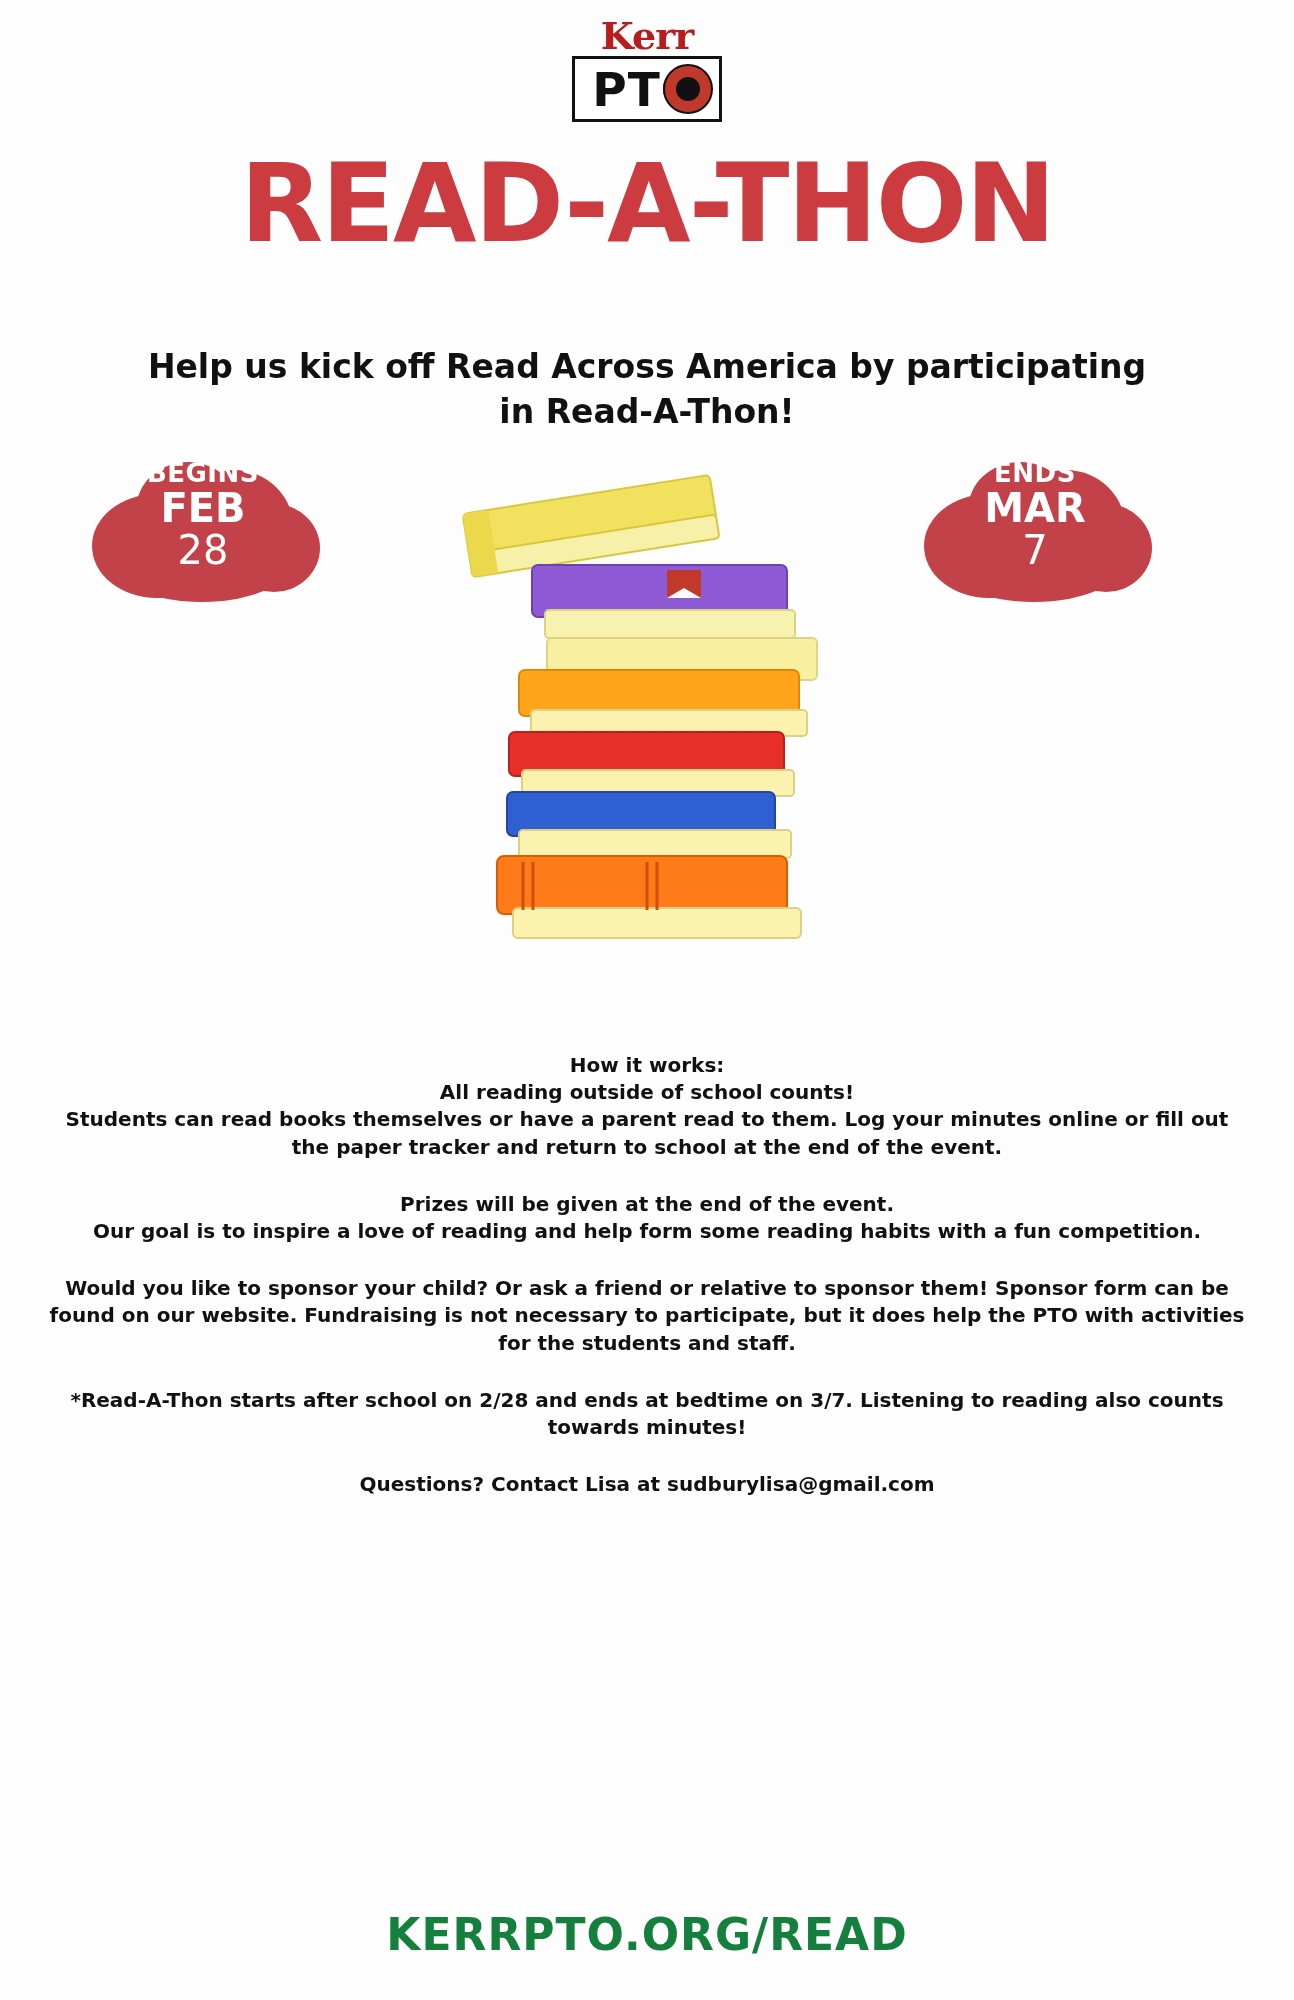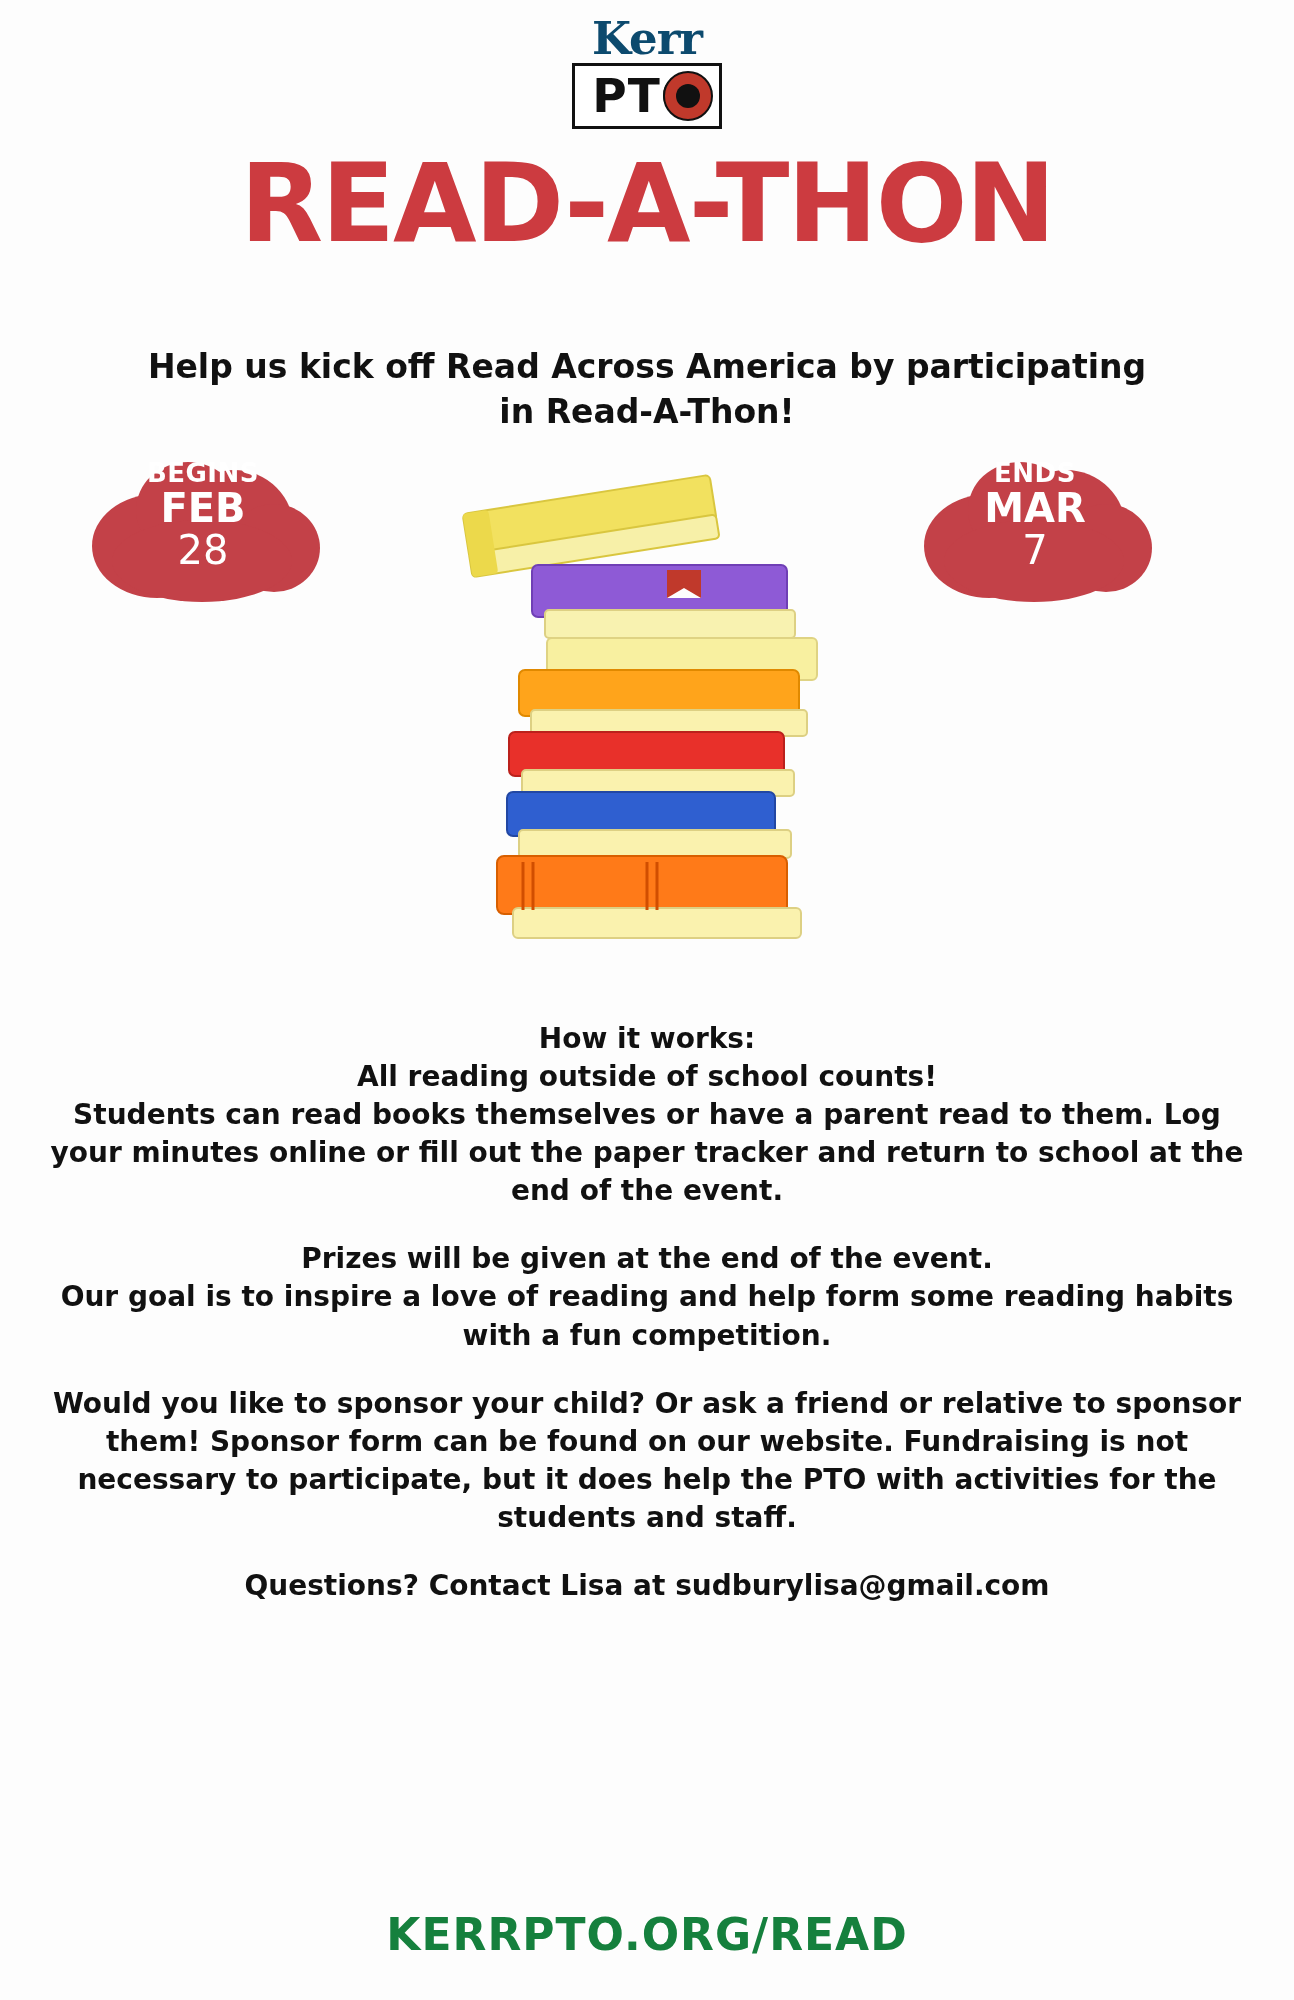--- a/index.html
+++ b/index.html
@@ -28,23 +28,23 @@
     position: absolute;
     top: 18px;
     left: 50%;
     transform: translateX(-50%);
     width: 150px;
     text-align: center;
   }
   .logo-kerr {
     font-family: "DejaVu Serif", serif;
     font-weight: bold;
-    font-size: 45px;
+    font-size: 38px;
     letter-spacing: -1px;
-    color: #0c4a6e;
+    color: #b91c1c;
     line-height: 0.95;
   }
   .logo-box {
     margin-top: 2px;
     border: 3px solid #111;
     height: 60px;
     position: relative;
     display: flex;
     align-items: center;
     justify-content: center;
@@ -162,27 +162,27 @@
     left: 50%;
     transform: translateX(-50%);
     top: 470px;
     width: 440px;
     height: 530px;
   }
 
   
   .body-copy {
     position: absolute;
-    top: 1020px;
+    top: 1052px;
     left: 50%;
     transform: translateX(-50%);
     width: 1200px;
     text-align: center;
     font-weight: bold;
-    font-size: 28px;
+    font-size: 20px;
     line-height: 1.36;
     color: #111;
   }
   .body-copy p {
     margin: 0 0 30px 0;
   }
   .body-copy p:last-child { margin-bottom: 1px; }
 
   .website {
     position: absolute;
@@ -271,18 +271,19 @@
     <line x1="230" y1="392" x2="230" y2="440" stroke="#d14e00" stroke-width="3"></line>
   </svg>
 
   <div class="body-copy">
     <p style="white-space: pre-line;">How it works:
 All reading outside of school counts!
 Students can read books themselves or have a parent read to them. Log your minutes online or fill out the paper tracker and return to school at the end of the event.</p>
     <p style="white-space: pre-line;">Prizes will be given at the end of the event.
 Our goal is to inspire a love of reading and help form some reading habits with a fun competition.</p>
     <p style="white-space: pre-line;">Would you like to sponsor your child? Or ask a friend or relative to sponsor them! Sponsor form can be found on our website. Fundraising is not necessary to participate, but it does help the PTO with activities for the students and staff.</p>
+    <p style="white-space: pre-line;">*Read-A-Thon starts after school on 2/28 and ends at bedtime on 3/7. Listening to reading also counts towards minutes!</p>
     <p style="white-space: pre-line;">Questions? Contact Lisa at sudburylisa@gmail.com</p>
   </div>
 
   <div class="website">KERRPTO.ORG/READ</div>
 
 </div>
 
 </body></html>

